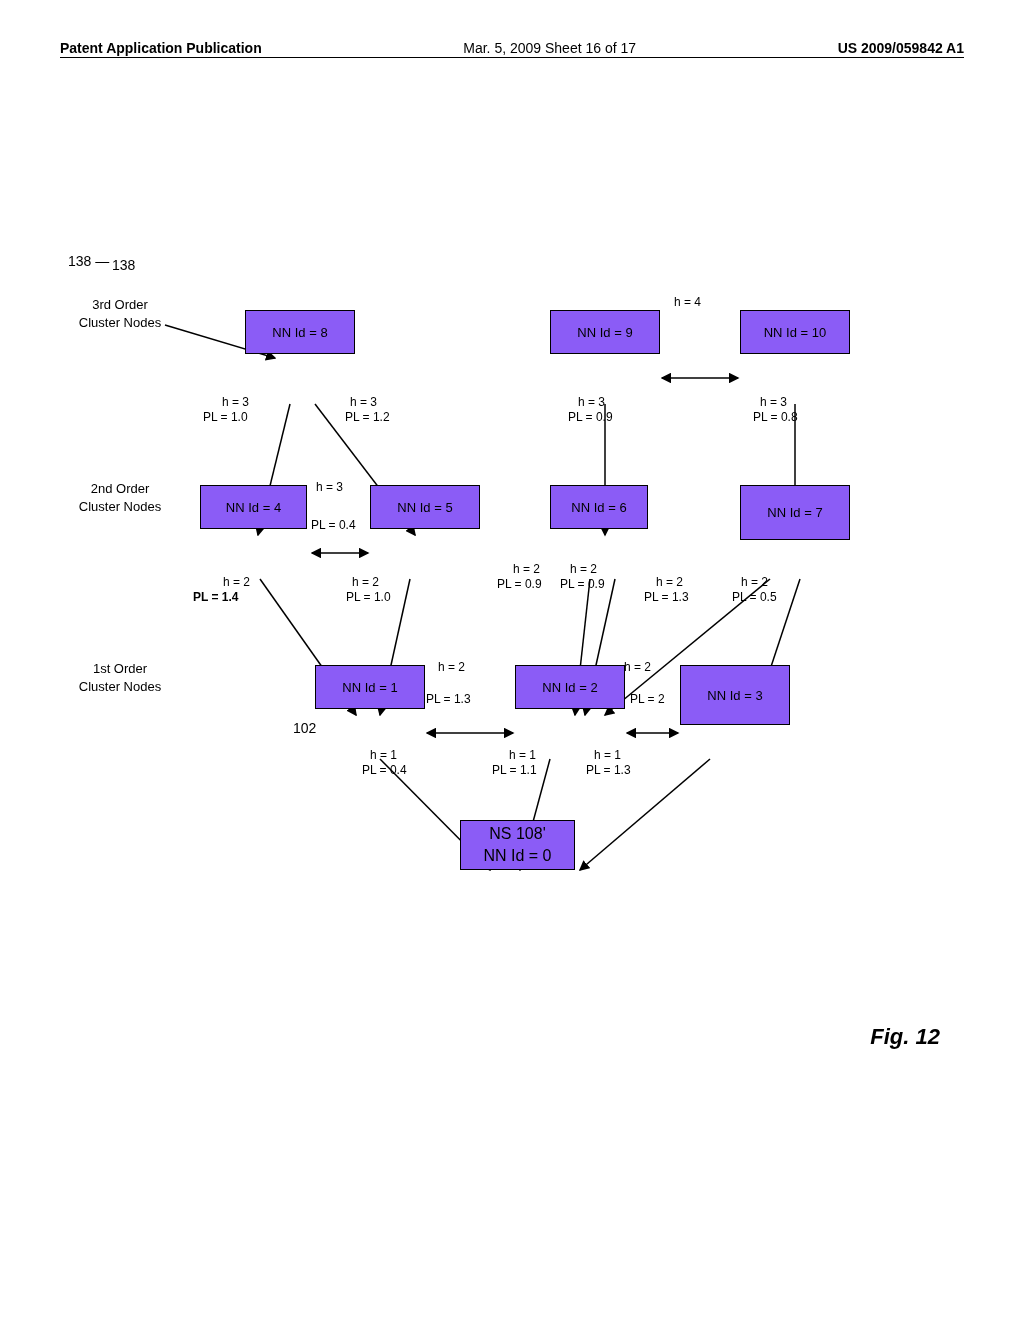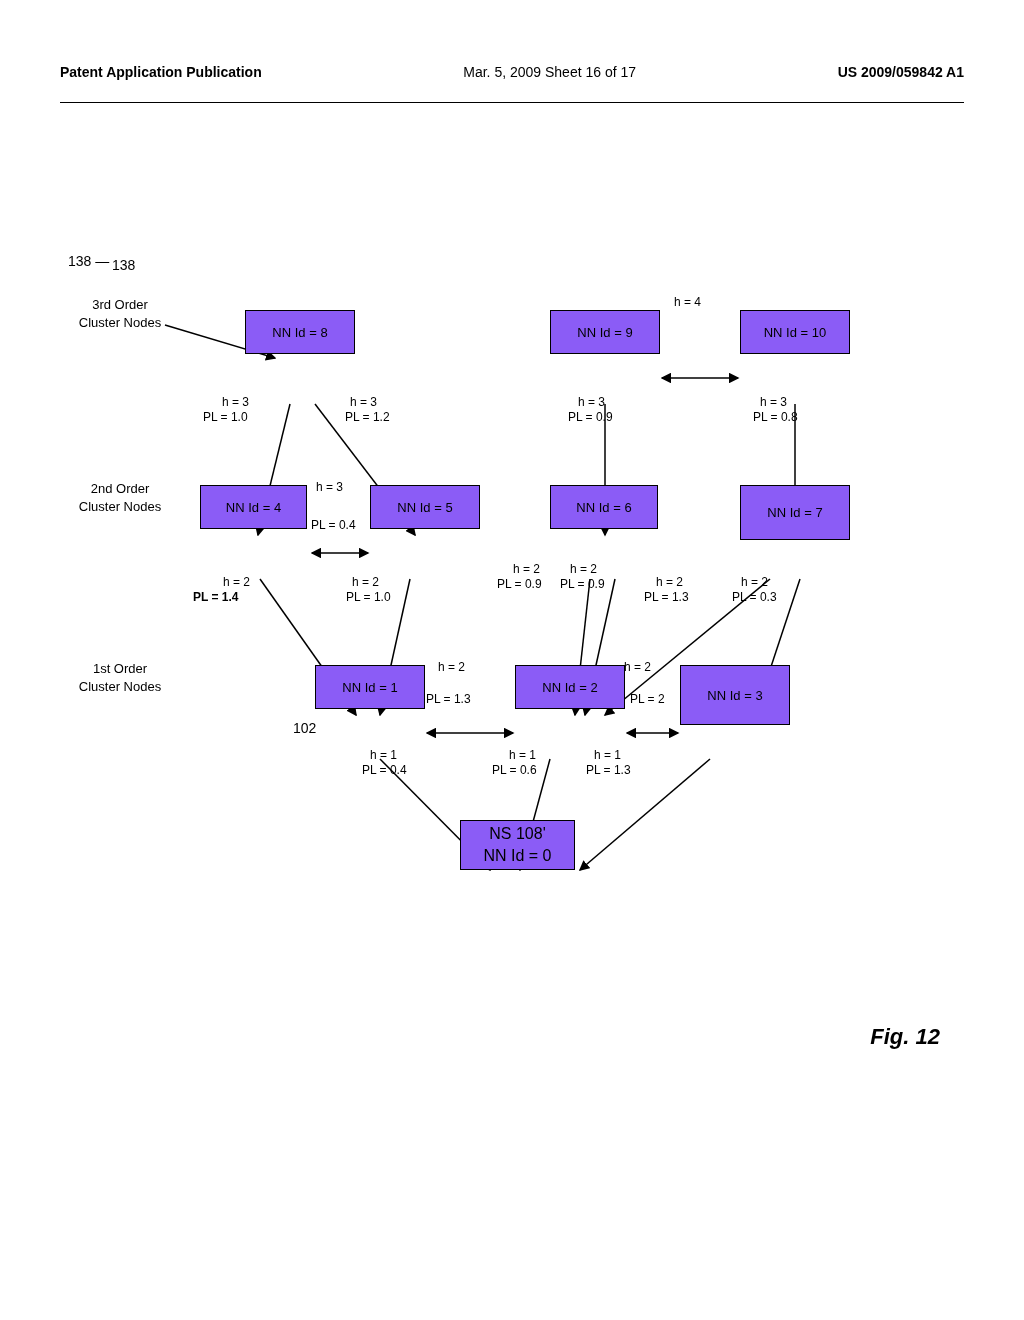--- a/index.html
+++ b/index.html
@@ -20,22 +20,21 @@
     
     .header {
       position: absolute;
       top: 40px;
       left: 60px;
       right: 60px;
       display: flex;
       justify-content: space-between;
       align-items: center;
       border-bottom: 1px solid #000;
-      padding-bottom: 22px;
-      margin-top: 24px;
+      padding-bottom: 1px;
     }
     .header-left {
       font-size: 14px;
       font-weight: bold;
     }
     .header-center {
       font-size: 14px;
     }
     .header-right {
       font-size: 14px;
@@ -180,21 +179,21 @@
     <div class="node-box" style="left:185px; top:110px; width:110px; height:44px;">NN Id = 8</div>
 
     <div class="node-box" style="left:490px; top:110px; width:110px; height:44px;">NN Id = 9</div>
 
     <div class="node-box" style="left:680px; top:110px; width:110px; height:44px;">NN Id = 10</div>
 
     <div class="node-box" style="left:140px; top:285px; width:107px; height:44px;">NN Id = 4</div>
 
     <div class="node-box" style="left:310px; top:285px; width:110px; height:44px;">NN Id = 5</div>
 
-    <div class="node-box" style="left:490px; top:285px; width:108px; height:44px;">NN Id = 6</div>
+    <div class="node-box" style="left:490px; top:285px; width:98px; height:44px;">NN Id = 6</div>
 
     <div class="node-box" style="left:680px; top:285px; width:110px; height:55px;">NN Id = 7</div>
 
     <div class="node-box" style="left:255px; top:465px; width:110px; height:44px;">NN Id = 1</div>
 
     <div class="node-box" style="left:455px; top:465px; width:110px; height:44px;">NN Id = 2</div>
 
     <div class="node-box" style="left:620px; top:465px; width:110px; height:60px;">NN Id = 3</div>
 
     <div class="node-box" style="left:400px; top:620px; width:115px; height:50px; font-size:16px; line-height:1.4;">NS 108'<br>NN Id = 0</div>
@@ -223,33 +222,33 @@
 
     <div class="edge-label" style="left:453px; top:362px;">h = 2</div>
     <div class="edge-label" style="left:437px; top:377px;">PL = 0.9</div>
     <div class="edge-label" style="left:510px; top:362px;">h = 2</div>
     <div class="edge-label" style="left:500px; top:377px;">PL = 0.9</div>
 
     <div class="edge-label" style="left:596px; top:375px;">h = 2</div>
     <div class="edge-label" style="left:584px; top:390px;">PL = 1.3</div>
 
     <div class="edge-label" style="left:681px; top:375px;">h = 2</div>
-    <div class="edge-label" style="left:672px; top:390px;">PL = 0.3</div>
+    <div class="edge-label" style="left:672px; top:390px;">PL = 0.5</div>
 
     <div class="edge-label" style="left:378px; top:460px;">h = 2</div>
     <div class="edge-label" style="left:366px; top:492px;">PL = 1.3</div>
 
     <div class="edge-label" style="left:564px; top:460px;">h = 2</div>
     <div class="edge-label" style="left:570px; top:492px;">PL = 2</div>
 
     <div class="edge-label" style="left:310px; top:548px;">h = 1</div>
     <div class="edge-label" style="left:302px; top:563px;">PL = 0.4</div>
 
     <div class="edge-label" style="left:449px; top:548px;">h = 1</div>
-    <div class="edge-label" style="left:432px; top:563px;">PL = 0.6</div>
+    <div class="edge-label" style="left:432px; top:563px;">PL = 1.1</div>
 
     <div class="edge-label" style="left:534px; top:548px;">h = 1</div>
     <div class="edge-label" style="left:526px; top:563px;">PL = 1.3</div>
 
     <div class="ref-label" style="left:233px; top:520px;">102</div>
 
     <div class="fig-label" style="right:20px; bottom:50px;">Fig. 12</div>
 
   </div>
 

